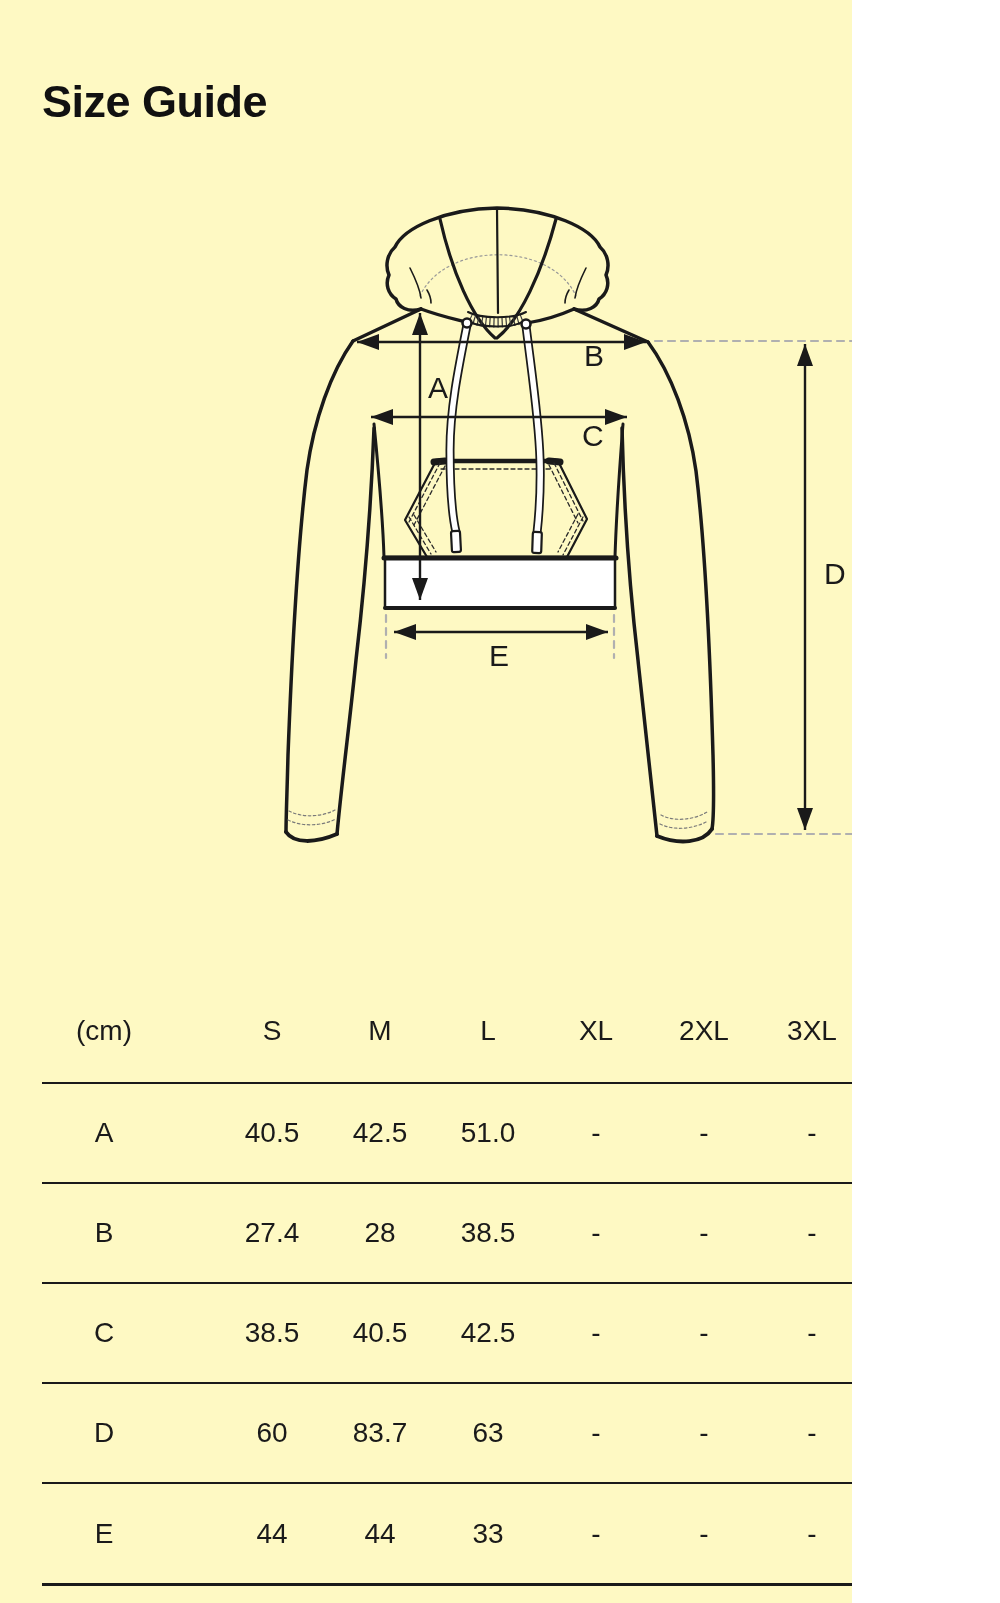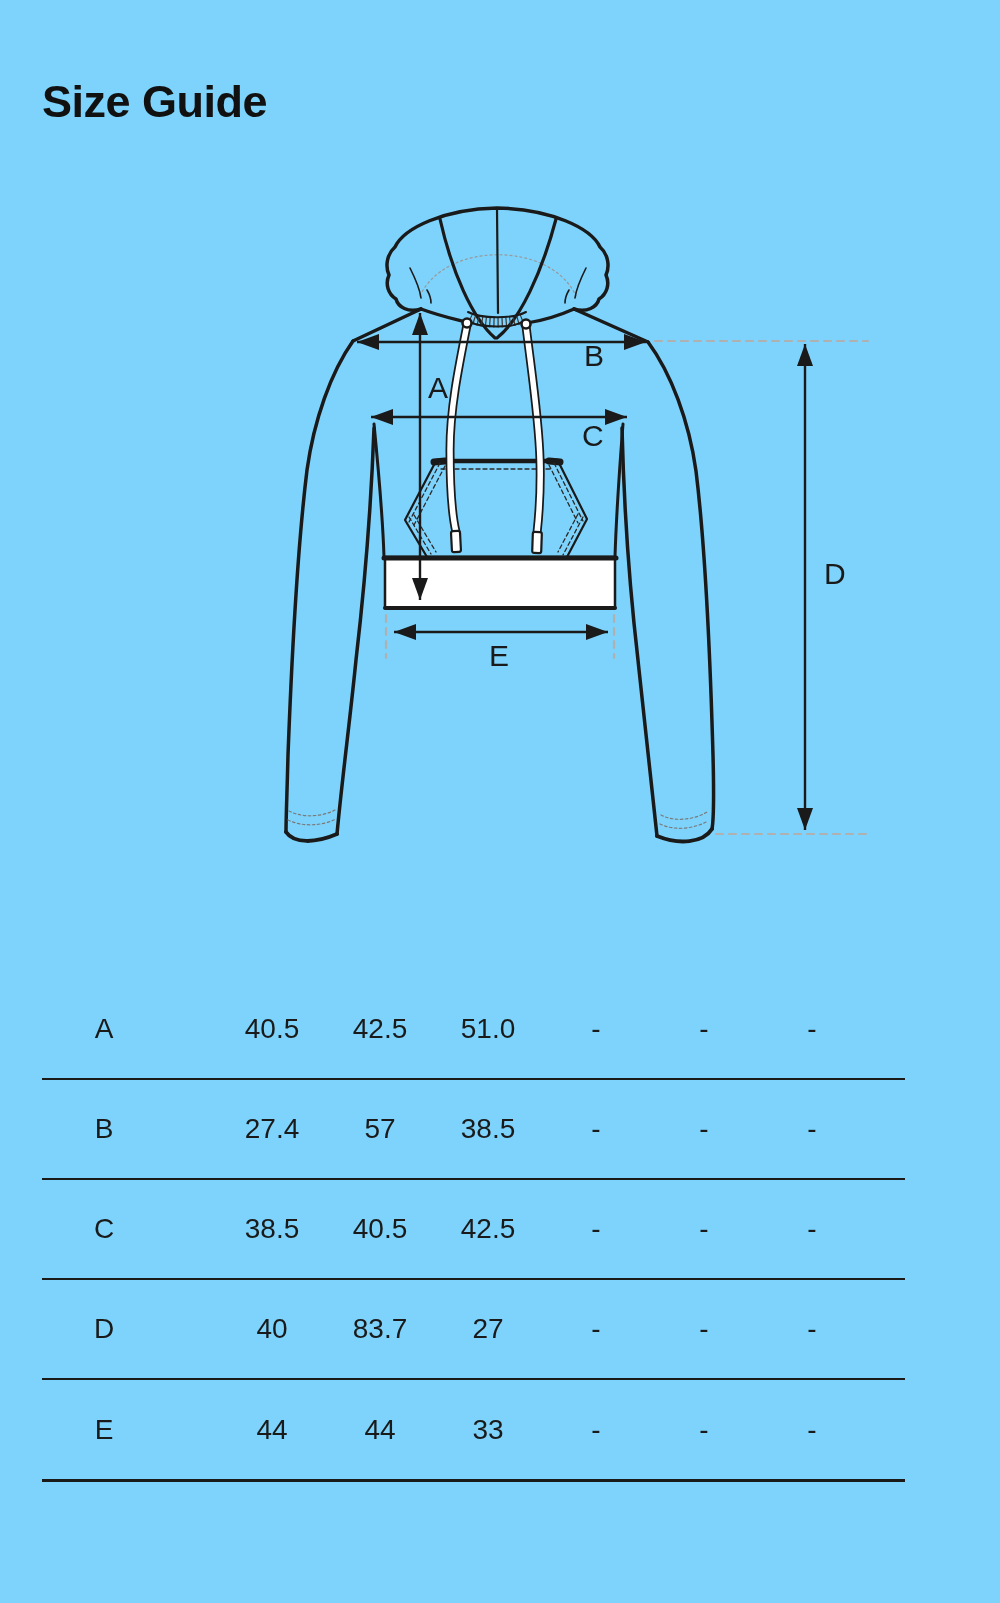--- a/index.html
+++ b/index.html
@@ -1,17 +1,17 @@
 <!DOCTYPE html>
 <html><head>
 <meta charset="utf-8">
 <style>
   html,body{margin:0;padding:0;background:#ffffff;}
   .page{
-    position:relative;width:1000px;height:1603px;background:#7dd3fc;
+    position:relative;width:852px;height:1603px;background:#fef9c3;
     font-family:"Liberation Sans","DejaVu Sans",sans-serif;color:#1a1a1a;overflow:hidden;
   }
   .title{
     position:absolute;left:42px;top:76px;margin:0;
     font-size:45px;font-weight:700;letter-spacing:-0.5px;color:#111;
   }
   .diagram-svg{position:absolute;left:0;top:0;width:1000px;height:900px;}
   .size-table{
     position:absolute;left:42px;top:980px;width:863px;
     border-collapse:collapse;table-layout:fixed;
@@ -141,59 +141,70 @@
         <col style="width:52px">
       <col style="width:108px">
         <col style="width:108px">
         <col style="width:108px">
       <col style="width:108px">
         <col style="width:108px">
         <col style="width:108px">
       <col style="width:39px">
     </colgroup>
     <tbody>
+        <tr class="hdr">
+      <td>(cm)</td>
+          <td></td>
+      <td>S</td>
+      <td>M</td>
+      <td>L</td>
+      <td>XL</td>
+      <td>2XL</td>
+      <td>3XL</td>
+      <td></td>
+    </tr>
     <tr class="r">
       <td>A</td>
           <td></td>
       <td>40.5</td>
       <td>42.5</td>
       <td>51.0</td>
       <td>-</td>
       <td>-</td>
       <td>-</td>
       <td></td>
     </tr>
     <tr class="r">
       <td>B</td>
           <td></td>
       <td>27.4</td>
-      <td>57</td>
+      <td>28</td>
       <td>38.5</td>
       <td>-</td>
       <td>-</td>
       <td>-</td>
       <td></td>
     </tr>
     <tr class="r">
       <td>C</td>
           <td></td>
       <td>38.5</td>
       <td>40.5</td>
       <td>42.5</td>
       <td>-</td>
       <td>-</td>
       <td>-</td>
       <td></td>
     </tr>
     <tr class="r">
       <td>D</td>
           <td></td>
-      <td>40</td>
+      <td>60</td>
       <td>83.7</td>
-      <td>27</td>
+      <td>63</td>
       <td>-</td>
       <td>-</td>
       <td>-</td>
       <td></td>
     </tr>
     <tr class="r-last">
       <td>E</td>
           <td></td>
       <td>44</td>
       <td>44</td>

